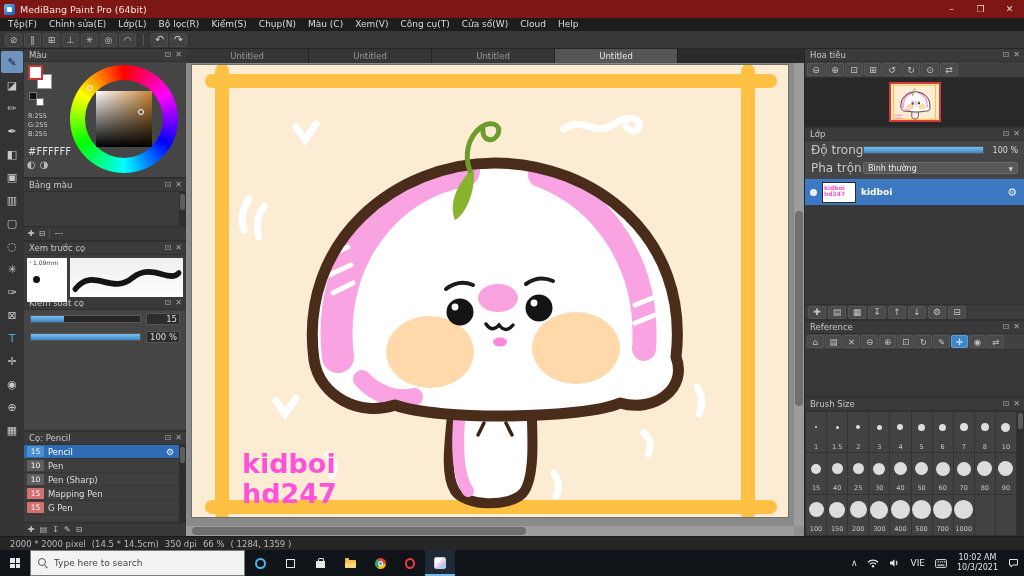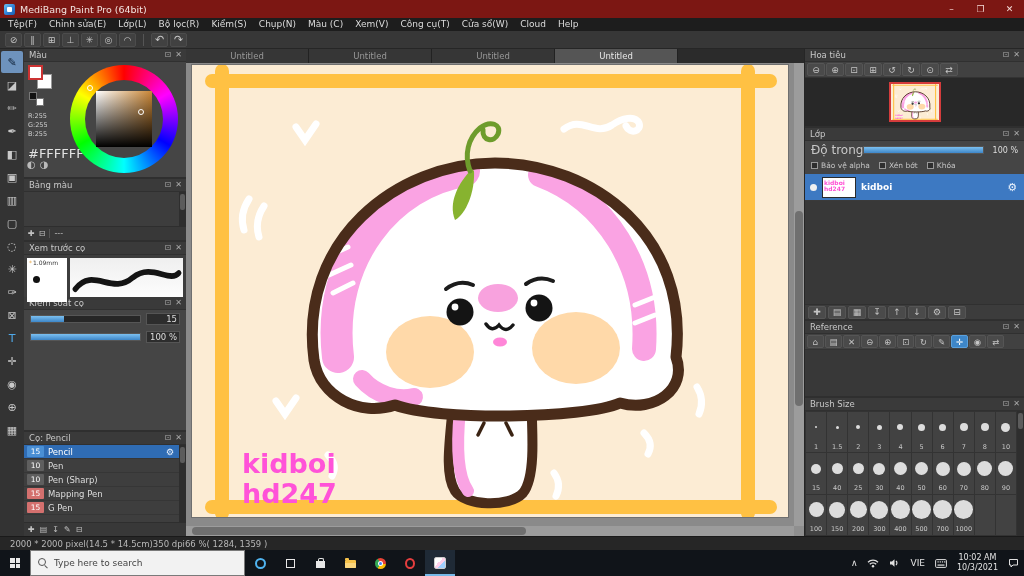--- a/index.html
+++ b/index.html
@@ -44,21 +44,21 @@
 
 
 .p-color{flex:0 0 128px}
 .color-body{position:relative;flex:1}
 .sw-back{position:absolute;left:13px;top:12px;width:15px;height:15px;background:#fff;border:1px solid #999}
 .sw-front{position:absolute;left:4px;top:3px;width:15px;height:15px;background:#fff;border:2px solid #cc3333}
 .sw-mini-b{position:absolute;left:5px;top:30px;width:8px;height:8px;background:#111;border:1px solid #777}
 .sw-mini-w{position:absolute;left:12px;top:36px;width:8px;height:8px;background:#fff;border:1px solid #777}
 .rgb-col{position:absolute;left:4px;top:50px;font-size:6.5px;color:#cfcfcf;line-height:1.4}
 .rgb-col span{display:block}
-.hex-val{position:absolute;left:4px;top:84px;font-size:13px;color:#e2e2e2}
+.hex-val{position:absolute;left:4px;top:84px;font-size:10px;color:#e2e2e2}
 .mode-icons{position:absolute;left:3px;top:97px;display:flex;gap:4px;font-size:10px;color:#bbb}
 .wheel{position:absolute;right:8px;top:3px;width:108px;height:108px;border-radius:50%;background:conic-gradient(#f00,#f0f,#00f,#0ff,#0f0,#ff0,#f00)}
 .wheel-inner{position:absolute;left:15px;top:15px;width:78px;height:78px;border-radius:50%;background:#454545}
 .sv-square{position:absolute;left:26px;top:26px;width:56px;height:56px;background:linear-gradient(to top,#000,rgba(0,0,0,0)),linear-gradient(to right,#fff,#c98636)}
 .hue-marker{position:absolute;left:17px;top:20px;width:6px;height:6px;border:1.5px solid #fff;border-radius:50%}
 .sv-marker{position:absolute;left:68px;top:44px;width:6px;height:6px;border:1.5px solid #fff;border-radius:50%}
 
 
 .p-palette{flex:0 0 61px}
 .palette-body{flex:1;position:relative;background:#3d3d3d}
@@ -151,21 +151,21 @@
 .p-bsize{flex:1 1 auto}
 .bs-wrap{flex:1;display:flex;min-height:0}
 .bs-grid{flex:1;display:grid;grid-template-columns:repeat(10,1fr);grid-auto-rows:1fr;background:#333;gap:1px;padding:1px}
 .bs-cell{background:#424242;display:flex;flex-direction:column;align-items:center}
 .bs-dotwrap{flex:1;display:flex;align-items:center;justify-content:center}
 .bs-dot{border-radius:50%;background:#ddd;display:block}
 .bs-num{font-size:6.5px;color:#c8c8c8;line-height:1.5}
 .bs-scroll{width:7px;background:#2e2e2e;position:relative;flex:none}
 
 
-.statusbar{height:14px;background:#262626;border-top:1px solid #1a1a1a;display:flex;align-items:center;gap:0;padding:0 10px;font-size:8.5px;color:#b8b8b8;flex:none;white-space:nowrap}
+.statusbar{height:14px;background:#262626;border-top:1px solid #1a1a1a;display:flex;align-items:center;gap:6px;padding:0 10px;font-size:8.5px;color:#b8b8b8;flex:none;white-space:nowrap}
 
 
 .taskbar{height:26px;background:#101419;display:flex;align-items:stretch;flex:none}
 .tb-start{width:30px;display:flex;align-items:center;justify-content:center}
 .winlogo{width:10px;height:10px;display:grid;grid-template-columns:1fr 1fr;gap:1px}
 .winlogo span{background:#e8e8e8}
 .tb-search{width:215px;background:#f2f2f2;display:flex;align-items:center;gap:6px;padding:0 7px;border:1px solid #7a7a7a}
 .mag{width:10px;height:10px;position:relative;flex:none}
 .mag::before{content:"";position:absolute;left:0;top:0;width:6px;height:6px;border:1.4px solid #555;border-radius:50%}
 .mag::after{content:"";position:absolute;left:7px;top:7px;width:4px;height:1.4px;background:#555;transform:rotate(45deg);transform-origin:0 0}
@@ -536,34 +536,27 @@
               <span class="phico">✕</span>
             </span>
         </div>
         <div class="lrow">
           <span class="llabel">Độ trong</span>
           <span class="lslider">
               <span class="sfill" style="position: absolute; left: 0px; top: 0px; bottom: 0px; width: 100%;"></span>
             </span>
           <span class="lval">100 %</span>
         </div>
-        <div class="lchecks">
-            <span class="chk">
-              <span class="chkbox"></span>
-              <span class="chklabel">Bảo vệ alpha</span>
-            </span>
-            <span class="chk">
-              <span class="chkbox"></span>
-              <span class="chklabel">Xén bớt</span>
-            </span>
-            <span class="chk">
-              <span class="chkbox"></span>
-              <span class="chklabel">Khóa</span>
-            </span>
-          </div>
+        <div class="lrow">
+          <span class="llabel">Pha trộn</span>
+          <span class="lselect">
+            <span>Bình thường</span>
+            <span class="lcaret">▼</span>
+          </span>
+        </div>
         <div class="layers-list">
             <div class="layer-row sel">
               <span class="vis-dot"></span>
               <span class="lthumb">
                 <span class="sig">kidboi<br>hd247</span>
               </span>
               <span class="lname">kidboi</span>
               <span class="lgear">⚙</span>
             </div>
           </div>

